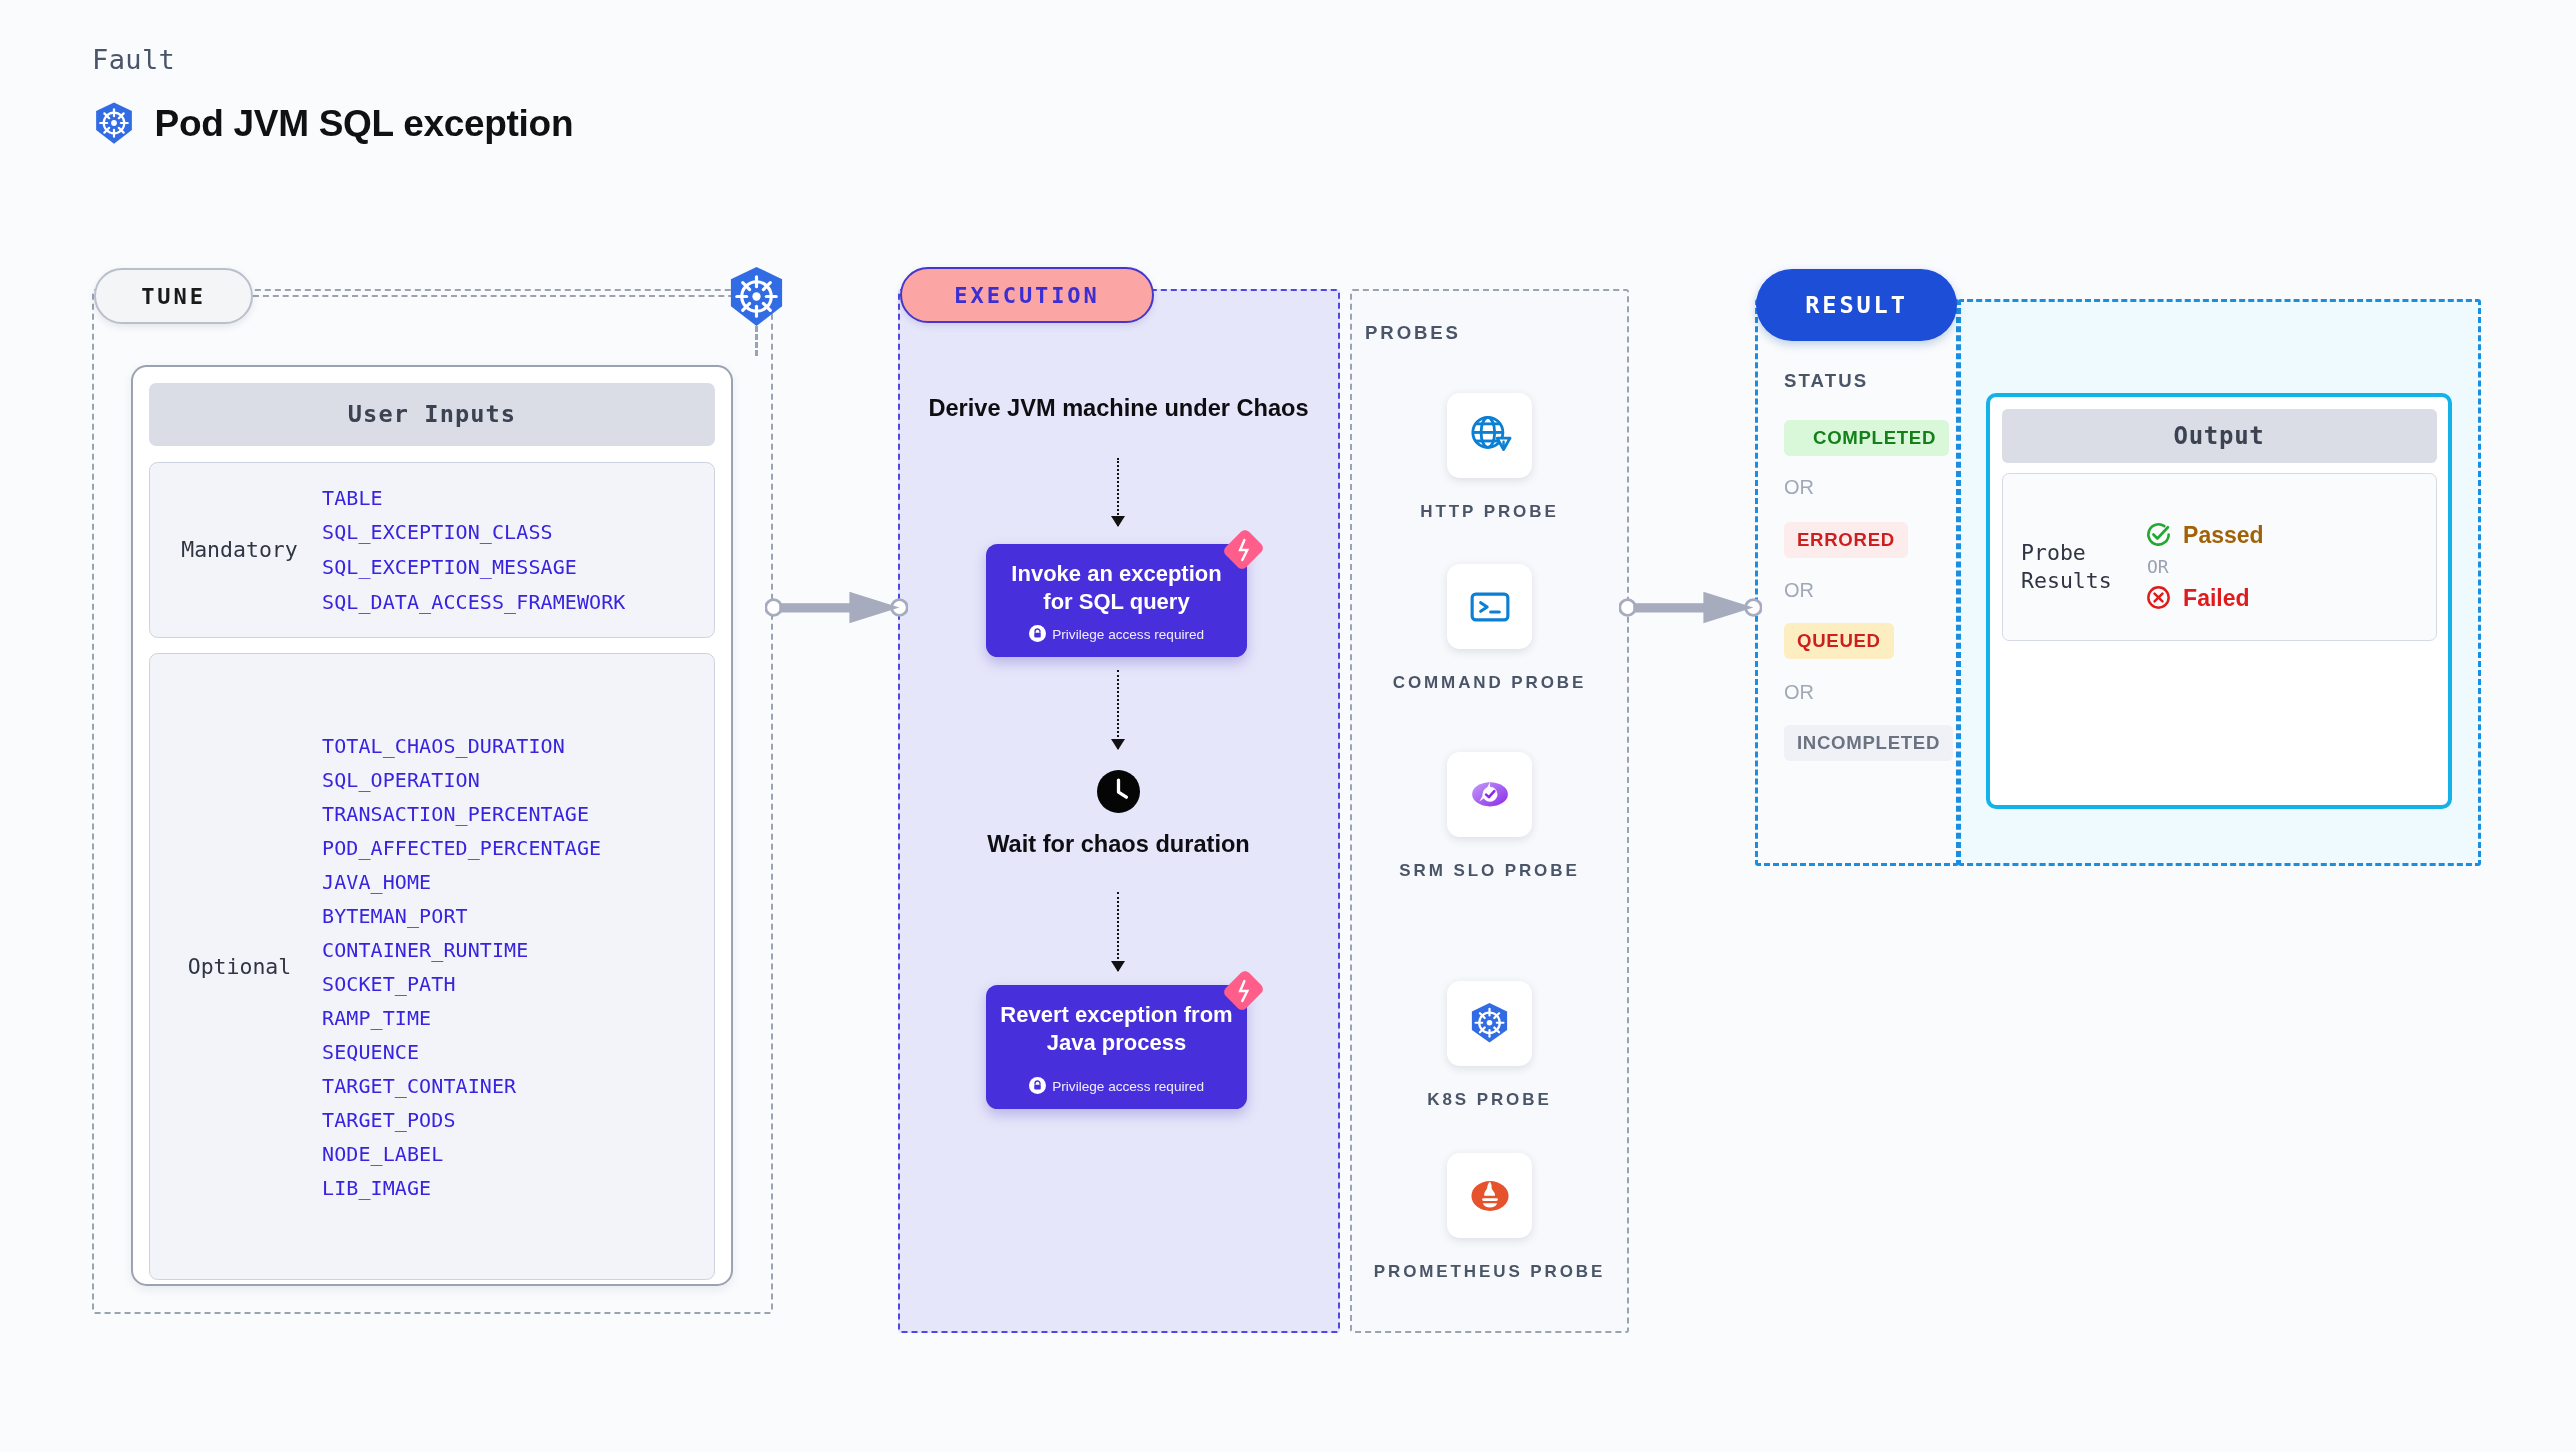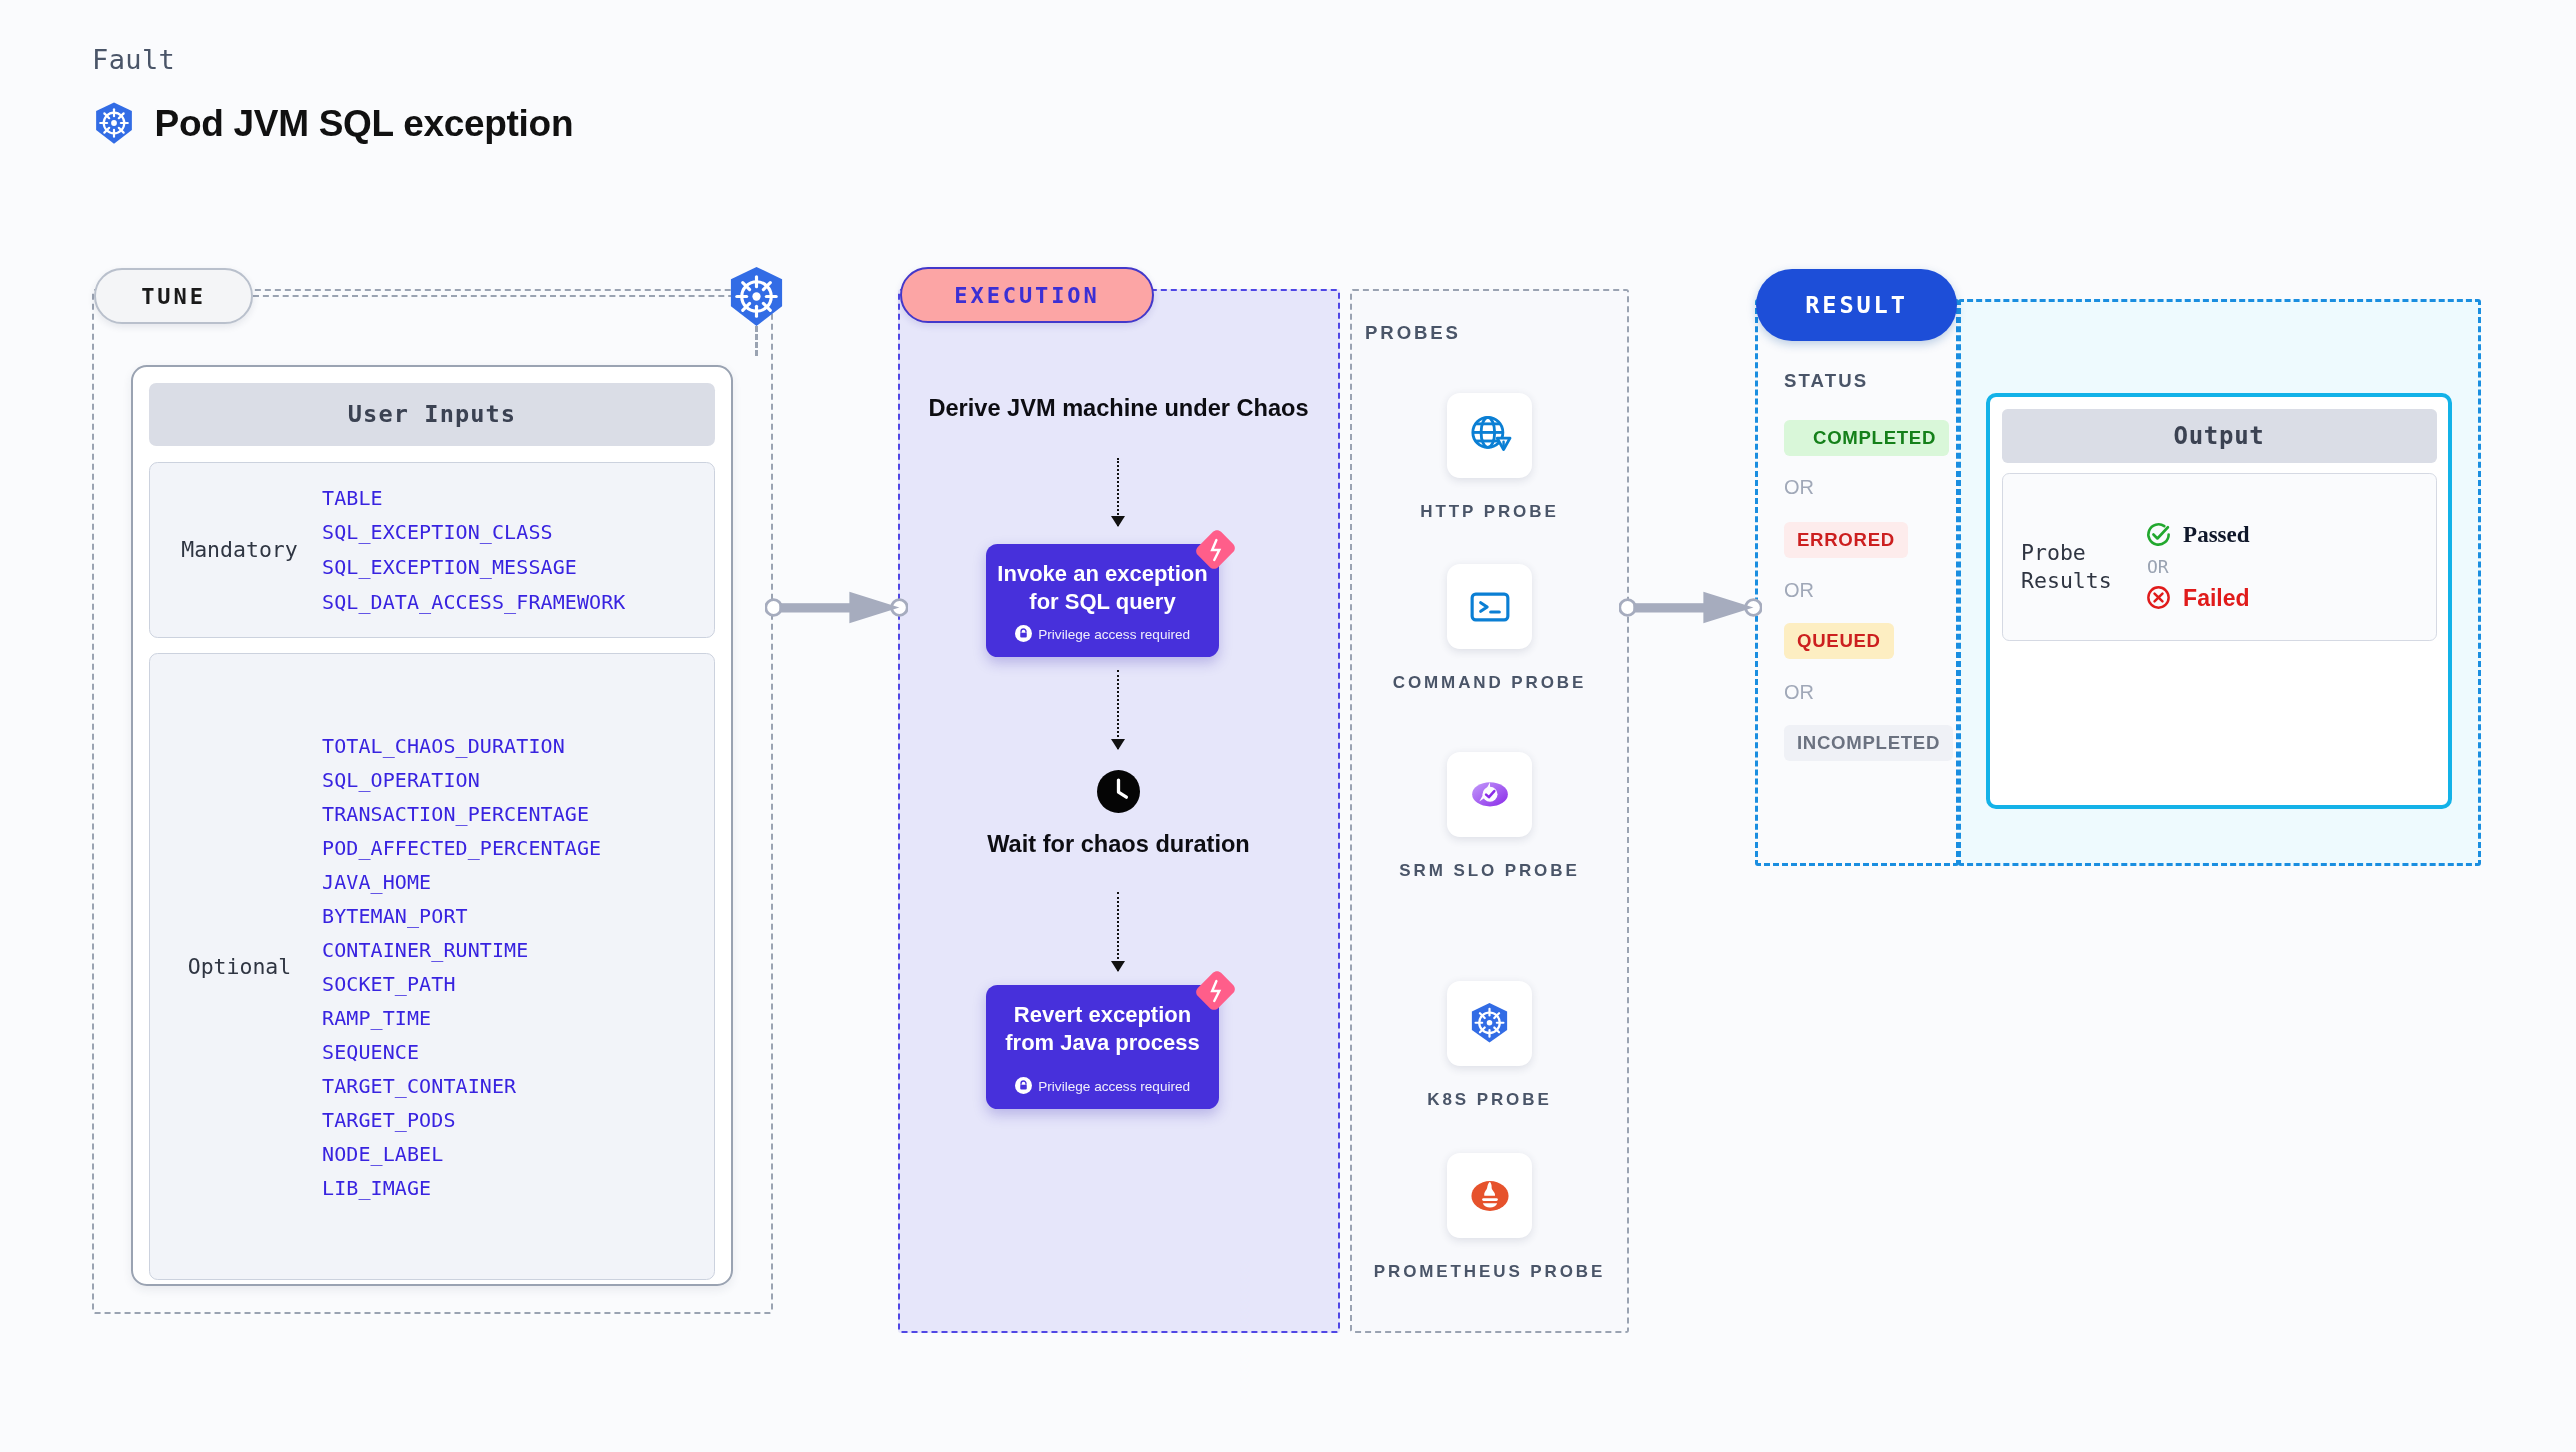--- a/index.html
+++ b/index.html
@@ -94,21 +94,21 @@
     left: 900px; top: 267px; width: 254px; height: 56px;
     background: #fca5a5; color: #3b2fd4; font-size: 22px;
     border: 2.9px solid #4338ca;
     box-shadow: 0 2.9px 7.2px rgba(50,40,150,.13);
   }
   .exec-plain-text {
     position: absolute; width: 401px; text-align: center;
     font-size: 23.6px; font-weight: 700; color: #0d0d12; line-height: 1.35;
   }
   .exec-card {
-    position: absolute; width: 233px; background: #4730db;
+    position: absolute; width: 261px; background: #4730db;
     border-radius: 11.5px; color: #fff; text-align: center;
     box-shadow: 0 5.7px 13px rgba(50,35,180,.25);
     padding: 15.8px 10px 13px;
   }
   .exec-card-title { font-size: 22px; font-weight: 700; line-height: 1.3; }
   .privilege-row {
     display: flex; align-items: center; justify-content: center;
     gap: 6.4px; margin-top: 7.9px;
   }
   .privilege-text { font-size: 13.6px; font-weight: 400; color: #f0eefc; }
@@ -474,21 +474,21 @@
   <div class="out-box" style="height:168px; align-items:center; padding-top:32px;">
     <div class="out-key">Probe Results</div>
     <div class="probe-results-vals">
       <div class="pr-row">
         <span>
           <svg width="29" height="29" viewBox="0 0 40 40">
             <path d="M34 20a14 14 0 11-6-11.5" stroke="#22a82e" stroke-width="3.6" fill="none" stroke-linecap="round"></path>
             <path d="M13 20 l5.5 5.5 L33 10" stroke="#22a82e" stroke-width="3.6" fill="none" stroke-linecap="round" stroke-linejoin="round"></path>
           </svg>
         </span>
-        <span class="pr-text" style="color:#0f172a;font-family:Liberation Serif, serif;">Passed</span>
+        <span class="pr-text" style="color:#a16207;">Passed</span>
       </div>
       <div class="pr-or">OR</div>
       <div class="pr-row">
         <span>
           <svg width="29" height="29" viewBox="0 0 40 40">
             <circle cx="20" cy="20" r="14" stroke="#e01b1b" stroke-width="3.4" fill="none"></circle>
             <path d="M14.5 14.5 L25.5 25.5 M25.5 14.5 L14.5 25.5" stroke="#e01b1b" stroke-width="3.4" stroke-linecap="round"></path>
           </svg>
         </span>
         <span class="pr-text" style="color:#e01b1b;">Failed</span>

